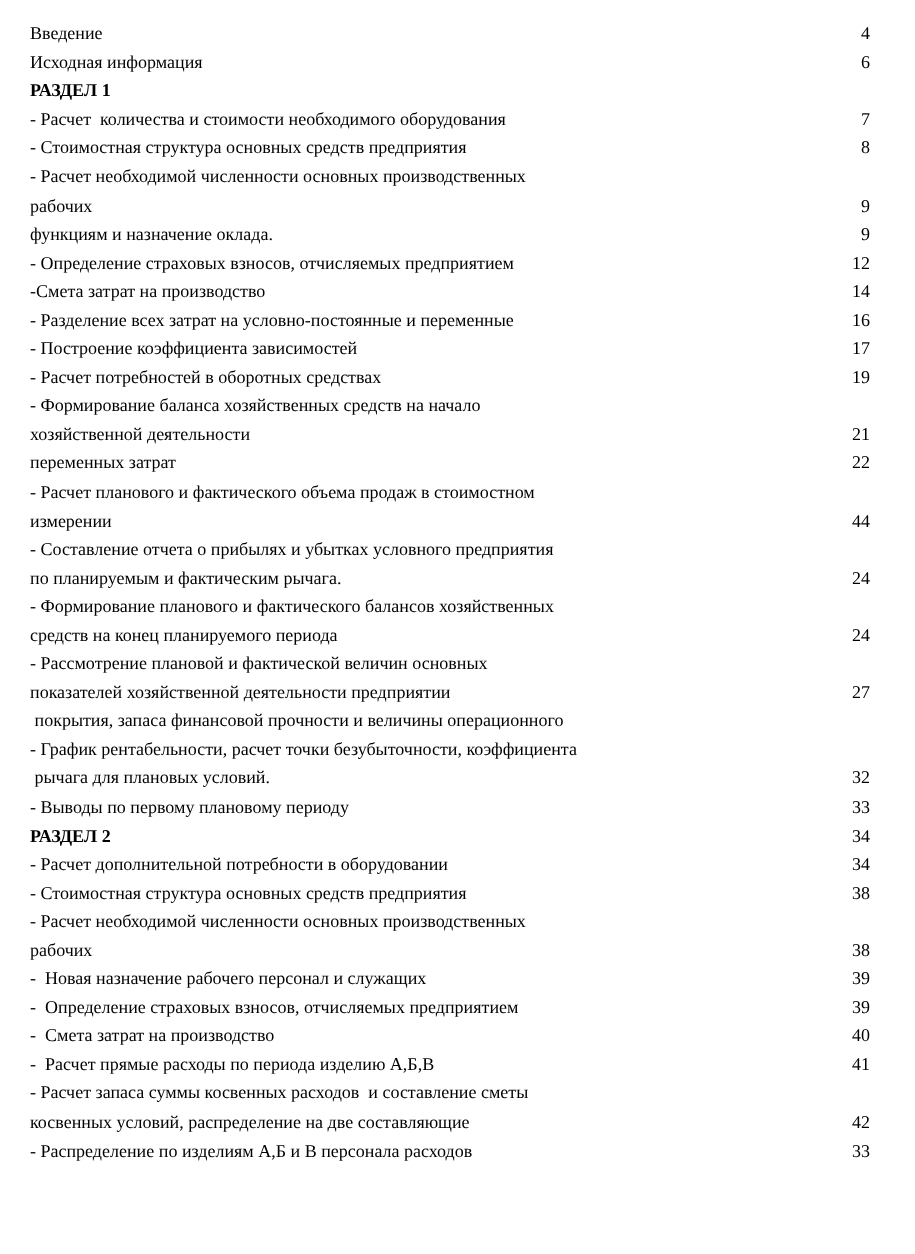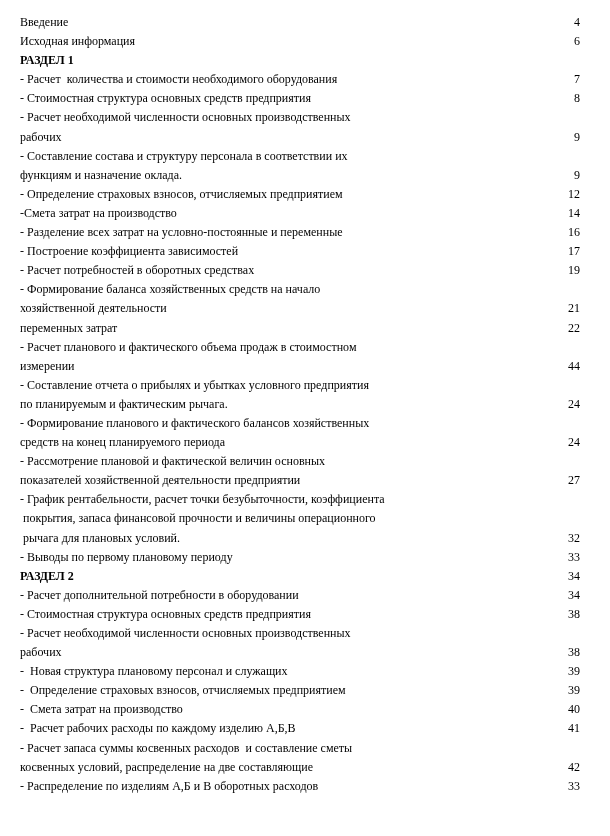--- a/index.html
+++ b/index.html
@@ -81,23 +81,20 @@
         <div class="toc-line">
           <span class="toc-text">- Расчет необходимой численности основных производственных</span>
         </div>
         <div class="toc-line">
           <span class="toc-text">рабочих</span>
           <span class="toc-page">9</span>
         </div>
       </div>
       <div class="toc-entry">
         <div class="toc-line">
-          <span class="toc-text">- Составление состава и структуру персонала в соответствии их</span>
-        </div>
-        <div class="toc-line">
           <span class="toc-text">функциям и назначение оклада.</span>
           <span class="toc-page">9</span>
         </div>
       </div>
       <div class="toc-entry">
         <div class="toc-line">
           <span class="toc-text">- Определение страховых взносов, отчисляемых предприятием</span>
           <span class="toc-page">12</span>
         </div>
       </div>
@@ -171,24 +168,24 @@
         <div class="toc-line">
           <span class="toc-text">- Рассмотрение плановой и фактической величин основных</span>
         </div>
         <div class="toc-line">
           <span class="toc-text">показателей хозяйственной деятельности предприятии</span>
           <span class="toc-page">27</span>
         </div>
       </div>
       <div class="toc-entry">
         <div class="toc-line">
+          <span class="toc-text"> покрытия, запаса финансовой прочности и величины операционного</span>
+        </div>
+        <div class="toc-line">
           <span class="toc-text">- График рентабельности, расчет точки безубыточности, коэффициента</span>
-        </div>
-        <div class="toc-line">
-          <span class="toc-text"> покрытия, запаса финансовой прочности и величины операционного</span>
         </div>
         <div class="toc-line">
           <span class="toc-text"> рычага для плановых условий.</span>
           <span class="toc-page">32</span>
         </div>
       </div>
       <div class="toc-entry">
         <div class="toc-line">
           <span class="toc-text">- Выводы по первому плановому периоду</span>
           <span class="toc-page">33</span>
@@ -216,51 +213,51 @@
         <div class="toc-line">
           <span class="toc-text">- Расчет необходимой численности основных производственных</span>
         </div>
         <div class="toc-line">
           <span class="toc-text">рабочих</span>
           <span class="toc-page">38</span>
         </div>
       </div>
       <div class="toc-entry">
         <div class="toc-line">
-          <span class="toc-text">-  Новая структура плановому персонал и служащих</span>
+          <span class="toc-text">-  Новая назначение рабочего персонал и служащих</span>
           <span class="toc-page">39</span>
         </div>
       </div>
       <div class="toc-entry">
         <div class="toc-line">
           <span class="toc-text">-  Определение страховых взносов, отчисляемых предприятием</span>
           <span class="toc-page">39</span>
         </div>
       </div>
       <div class="toc-entry">
         <div class="toc-line">
           <span class="toc-text">-  Смета затрат на производство</span>
           <span class="toc-page">40</span>
         </div>
       </div>
       <div class="toc-entry">
         <div class="toc-line">
-          <span class="toc-text">-  Расчет рабочих расходы по каждому изделию А,Б,В</span>
+          <span class="toc-text">-  Расчет прямые расходы по периода изделию А,Б,В</span>
           <span class="toc-page">41</span>
         </div>
       </div>
       <div class="toc-entry">
         <div class="toc-line">
           <span class="toc-text">- Расчет запаса суммы косвенных расходов  и составление сметы</span>
         </div>
         <div class="toc-line">
           <span class="toc-text">косвенных условий, распределение на две составляющие</span>
           <span class="toc-page">42</span>
         </div>
       </div>
       <div class="toc-entry">
         <div class="toc-line">
-          <span class="toc-text">- Распределение по изделиям А,Б и В оборотных расходов</span>
+          <span class="toc-text">- Распределение по изделиям А,Б и В персонала расходов</span>
           <span class="toc-page">33</span>
         </div>
       </div>
     </div>
 </div>
 
 </body></html>

